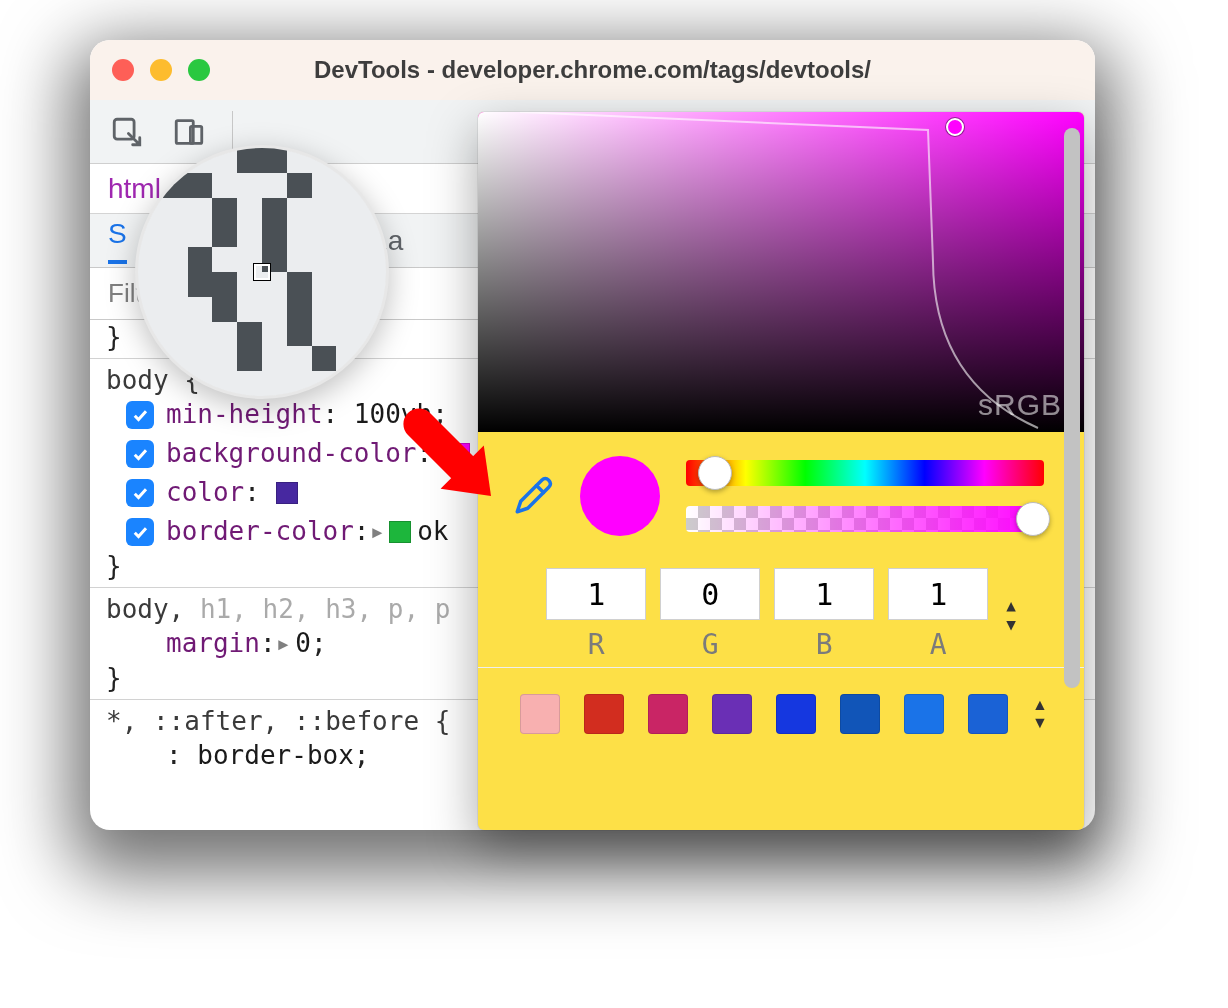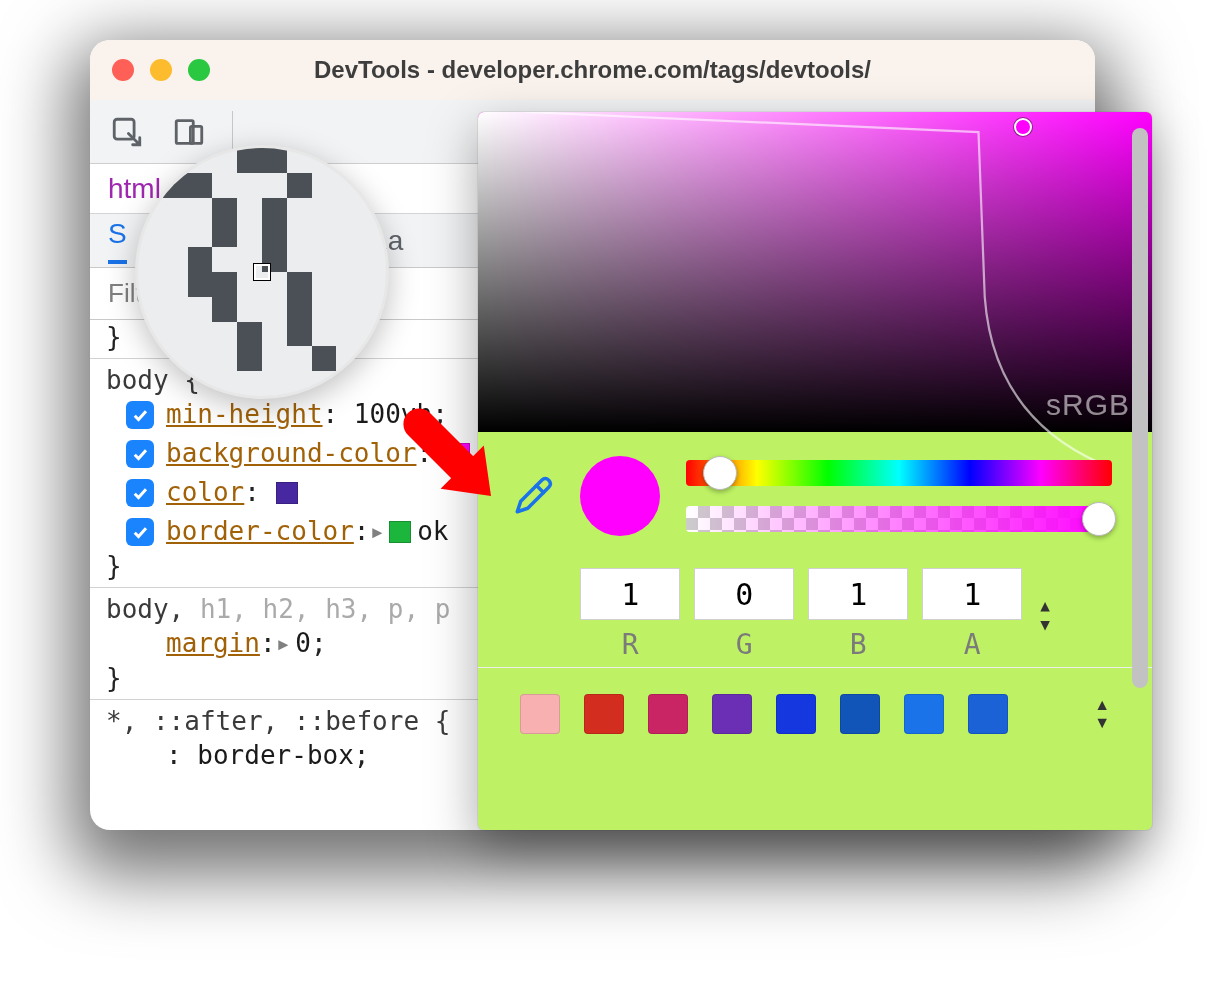--- a/index.html
+++ b/index.html
@@ -98,21 +98,21 @@
   }
   .rule .selector { color:#3a3a3a; }
   .rule .grey { color:#aaa; }
   .decl { display:flex; align-items:center; gap:0; padding-left:20px; line-height:1.5; }
   .chk {
     width:28px;height:28px;border-radius:6px;background:#1a84ff;
     display:inline-flex;align-items:center;justify-content:center;
     margin-right:12px; flex:0 0 auto;
   }
   .chk svg { width:18px; height:18px; stroke:#fff; stroke-width:4; fill:none; }
-  .prop { color:#a16207;text-decoration:underline; }
+  .prop { color:#701a75; }
   .val { color:#1a1a1a; }
   .swatch { display:inline-block; width:22px;height:22px; vertical-align:-3px; margin-right:6px; border:1px solid rgba(0,0,0,.2);}
   .tri { display:inline-block; color:#808080; margin-right:4px; }
 
   
   .magnifier {
     position:absolute; left:135px; top:145px;
     width:254px; height:254px; border-radius:50%;
     border:3px solid #e7e7e7;
     box-shadow:0 8px 30px rgba(0,0,0,.25), inset 0 0 0 1px rgba(0,0,0,.05);
@@ -135,22 +135,22 @@
 
   
   .arrow {
     position:absolute; left:395px; top:400px;
     color:#ff0000;
   }
 
   
   .picker {
     position:absolute; left:478px; top:112px;
-    width:674px; height:718px;
-    background:#bef264;
+    width:606px; height:718px;
+    background:#fde047;
     border-radius:6px;
     box-shadow: 0 18px 50px rgba(0,0,0,.35), 0 0 0 1px rgba(0,0,0,.06);
     overflow:hidden;
   }
   .p-scroll {
     position:absolute; right:4px; top:12px; bottom:48px; width:16px;
   }
   .p-scroll .thumb {
     position:absolute; top:4px; width:16px; height:560px;
     background:#c2c2c2; border-radius:8px;

